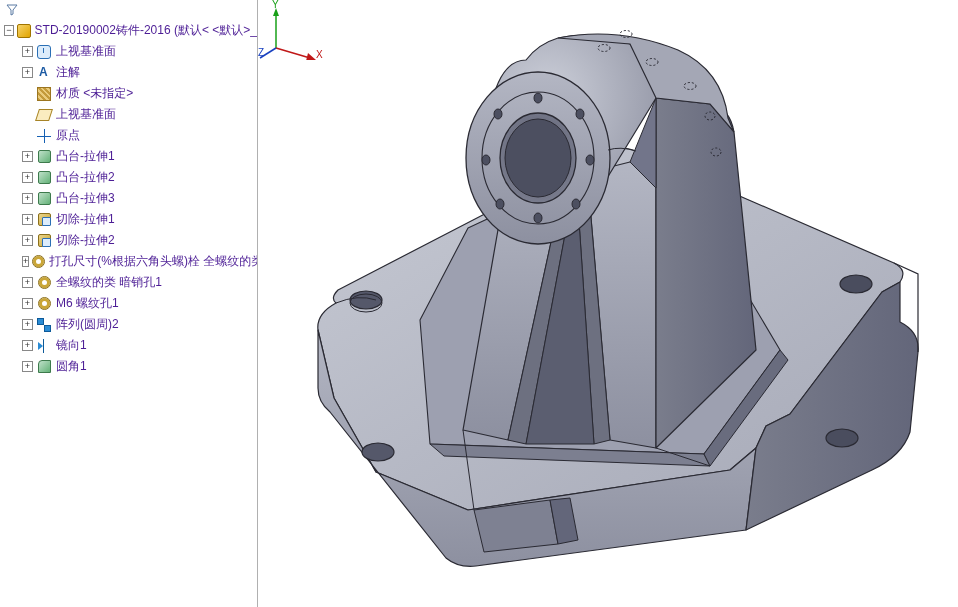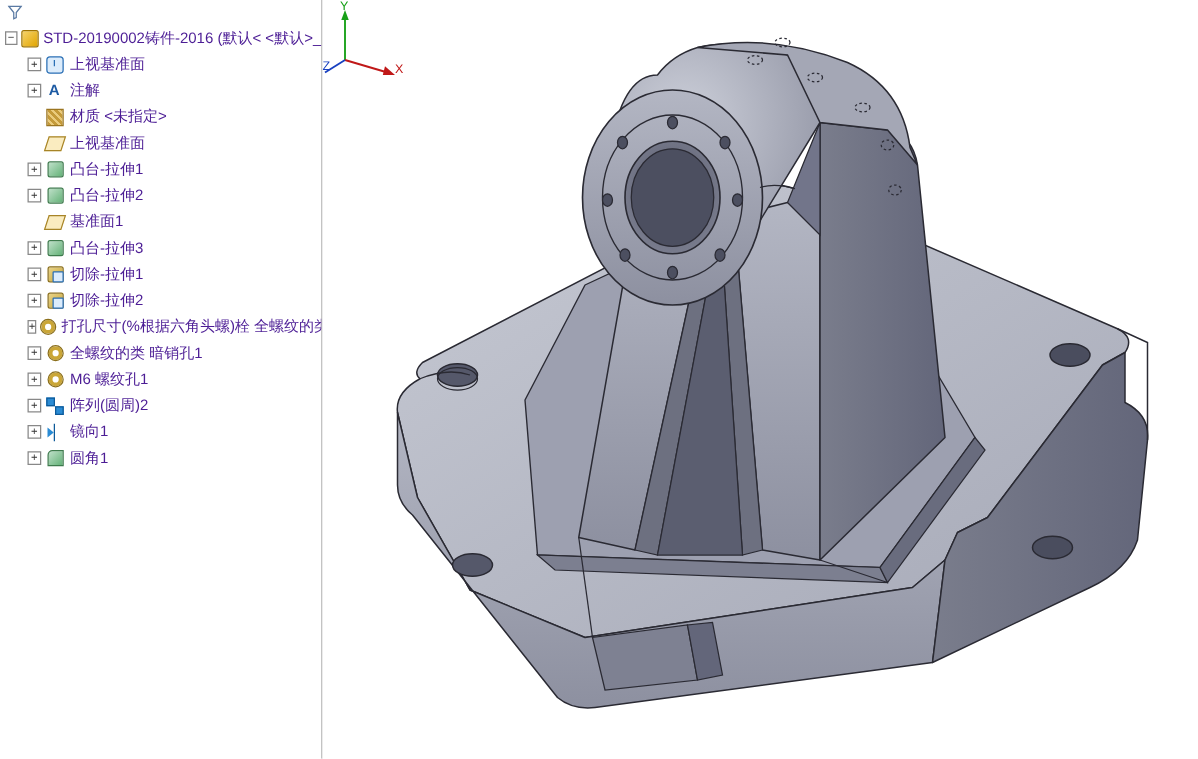--- a/index.html
+++ b/index.html
@@ -95,39 +95,39 @@
             <span class="lbl">材质 &lt;未指定&gt;</span>
           </div>
           <div class="node indent-1">
             <span class="exp blank"></span>
             <span class="ico">
               <span class="i-plane"></span>
             </span>
             <span class="lbl">上视基准面</span>
           </div>
           <div class="node indent-1">
+            <span class="exp blank"></span>
+            <span class="ico">
+              <span class="i-origin"></span>
+            </span>
+            <span class="lbl">原点</span>
+          </div>
+          <div class="node indent-1">
             <span class="exp">+</span>
             <span class="ico">
               <span class="i-ext"></span>
             </span>
             <span class="lbl">凸台-拉伸1</span>
           </div>
           <div class="node indent-1">
             <span class="exp">+</span>
             <span class="ico">
               <span class="i-ext"></span>
             </span>
             <span class="lbl">凸台-拉伸2</span>
-          </div>
-          <div class="node indent-1">
-            <span class="exp blank"></span>
-            <span class="ico">
-              <span class="i-plane"></span>
-            </span>
-            <span class="lbl">基准面1</span>
           </div>
           <div class="node indent-1">
             <span class="exp">+</span>
             <span class="ico">
               <span class="i-ext"></span>
             </span>
             <span class="lbl">凸台-拉伸3</span>
           </div>
           <div class="node indent-1">
             <span class="exp">+</span>

